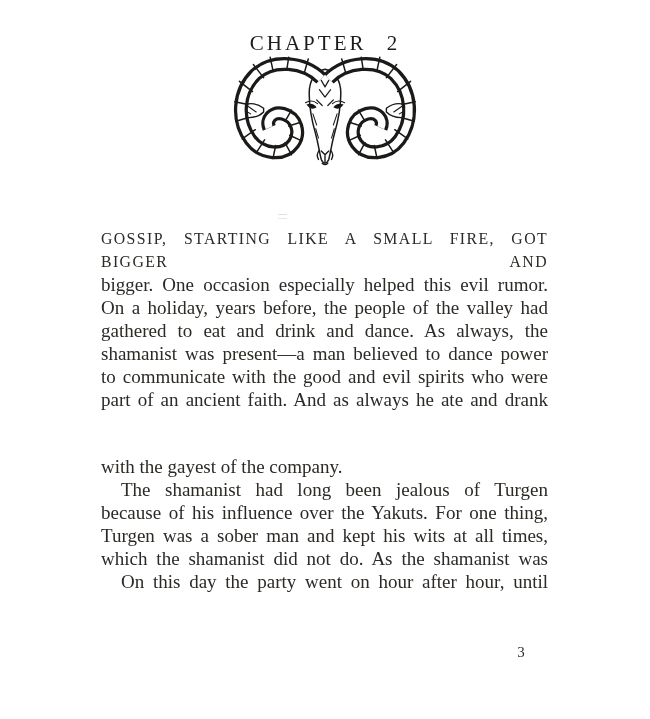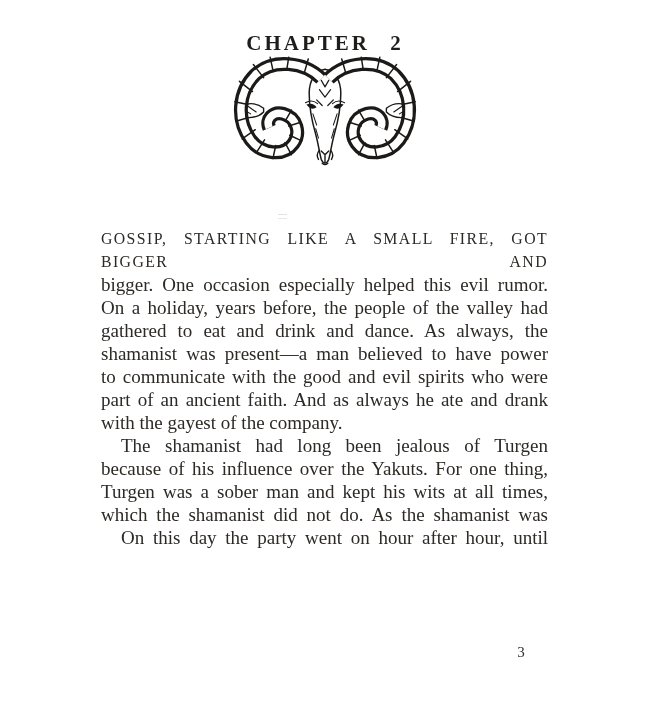--- a/index.html
+++ b/index.html
@@ -12,21 +12,21 @@
   .page {
     position: absolute; inset: 0;
     background: #ffffff;
     color: #2d2a26;
   }
   .chapter-heading {
     position: absolute;
     top: 31px; left: 0; width: 650px;
     text-align: center;
     font-size: 21px;
-    font-weight: bold;
+    font-weight: normal;
     letter-spacing: 3px;
     word-spacing: 12px;
     color: #1f1d1b;
   }
   .illustration-wrap {
     position: absolute;
     top: 56px; left: 50%;
     transform: translateX(-50%);
     width: 186px; height: 112px;
   }
@@ -39,20 +39,21 @@
     color: #2d2a26;
   }
   .line {
     text-align: justify;
     text-align-last: justify;
     -moz-text-align-last: justify;
     white-space: normal;
   }
   .line.last {
     text-align-last: left;
+    margin-top: 44px;
     -moz-text-align-last: left;
   }
   .line.indent { text-indent: 20px; }
   .line.smallcaps {
     font-size: 15.8px;
     letter-spacing: 1.4px;
   }
   .page-number {
     position: absolute;
     left: 506px; top: 644px; width: 30px;
@@ -111,21 +112,21 @@
     </svg>
   </div>
 
   <div class="scan-speck"></div>
 
   <div class="body-text">
       <div class="line smallcaps">GOSSIP, STARTING LIKE A SMALL FIRE, GOT BIGGER AND</div>
       <div class="line">bigger. One occasion especially helped this evil rumor.</div>
       <div class="line">On a holiday, years before, the people of the valley had</div>
       <div class="line">gathered to eat and drink and dance. As always, the</div>
-      <div class="line">shamanist was present—a man believed to have power</div>
+      <div class="line">shamanist was present—a man believed to dance power</div>
       <div class="line">to communicate with the good and evil spirits who were</div>
       <div class="line">part of an ancient faith. And as always he ate and drank</div>
       <div class="line last">with the gayest of the company.</div>
       <div class="line indent">The shamanist had long been jealous of Turgen</div>
       <div class="line">because of his influence over the Yakuts. For one thing,</div>
       <div class="line">Turgen was a sober man and kept his wits at all times,</div>
       <div class="line">which the shamanist did not do. As the shamanist was</div>
       <div class="line indent">On this day the party went on hour after hour, until</div>
     </div>
 

